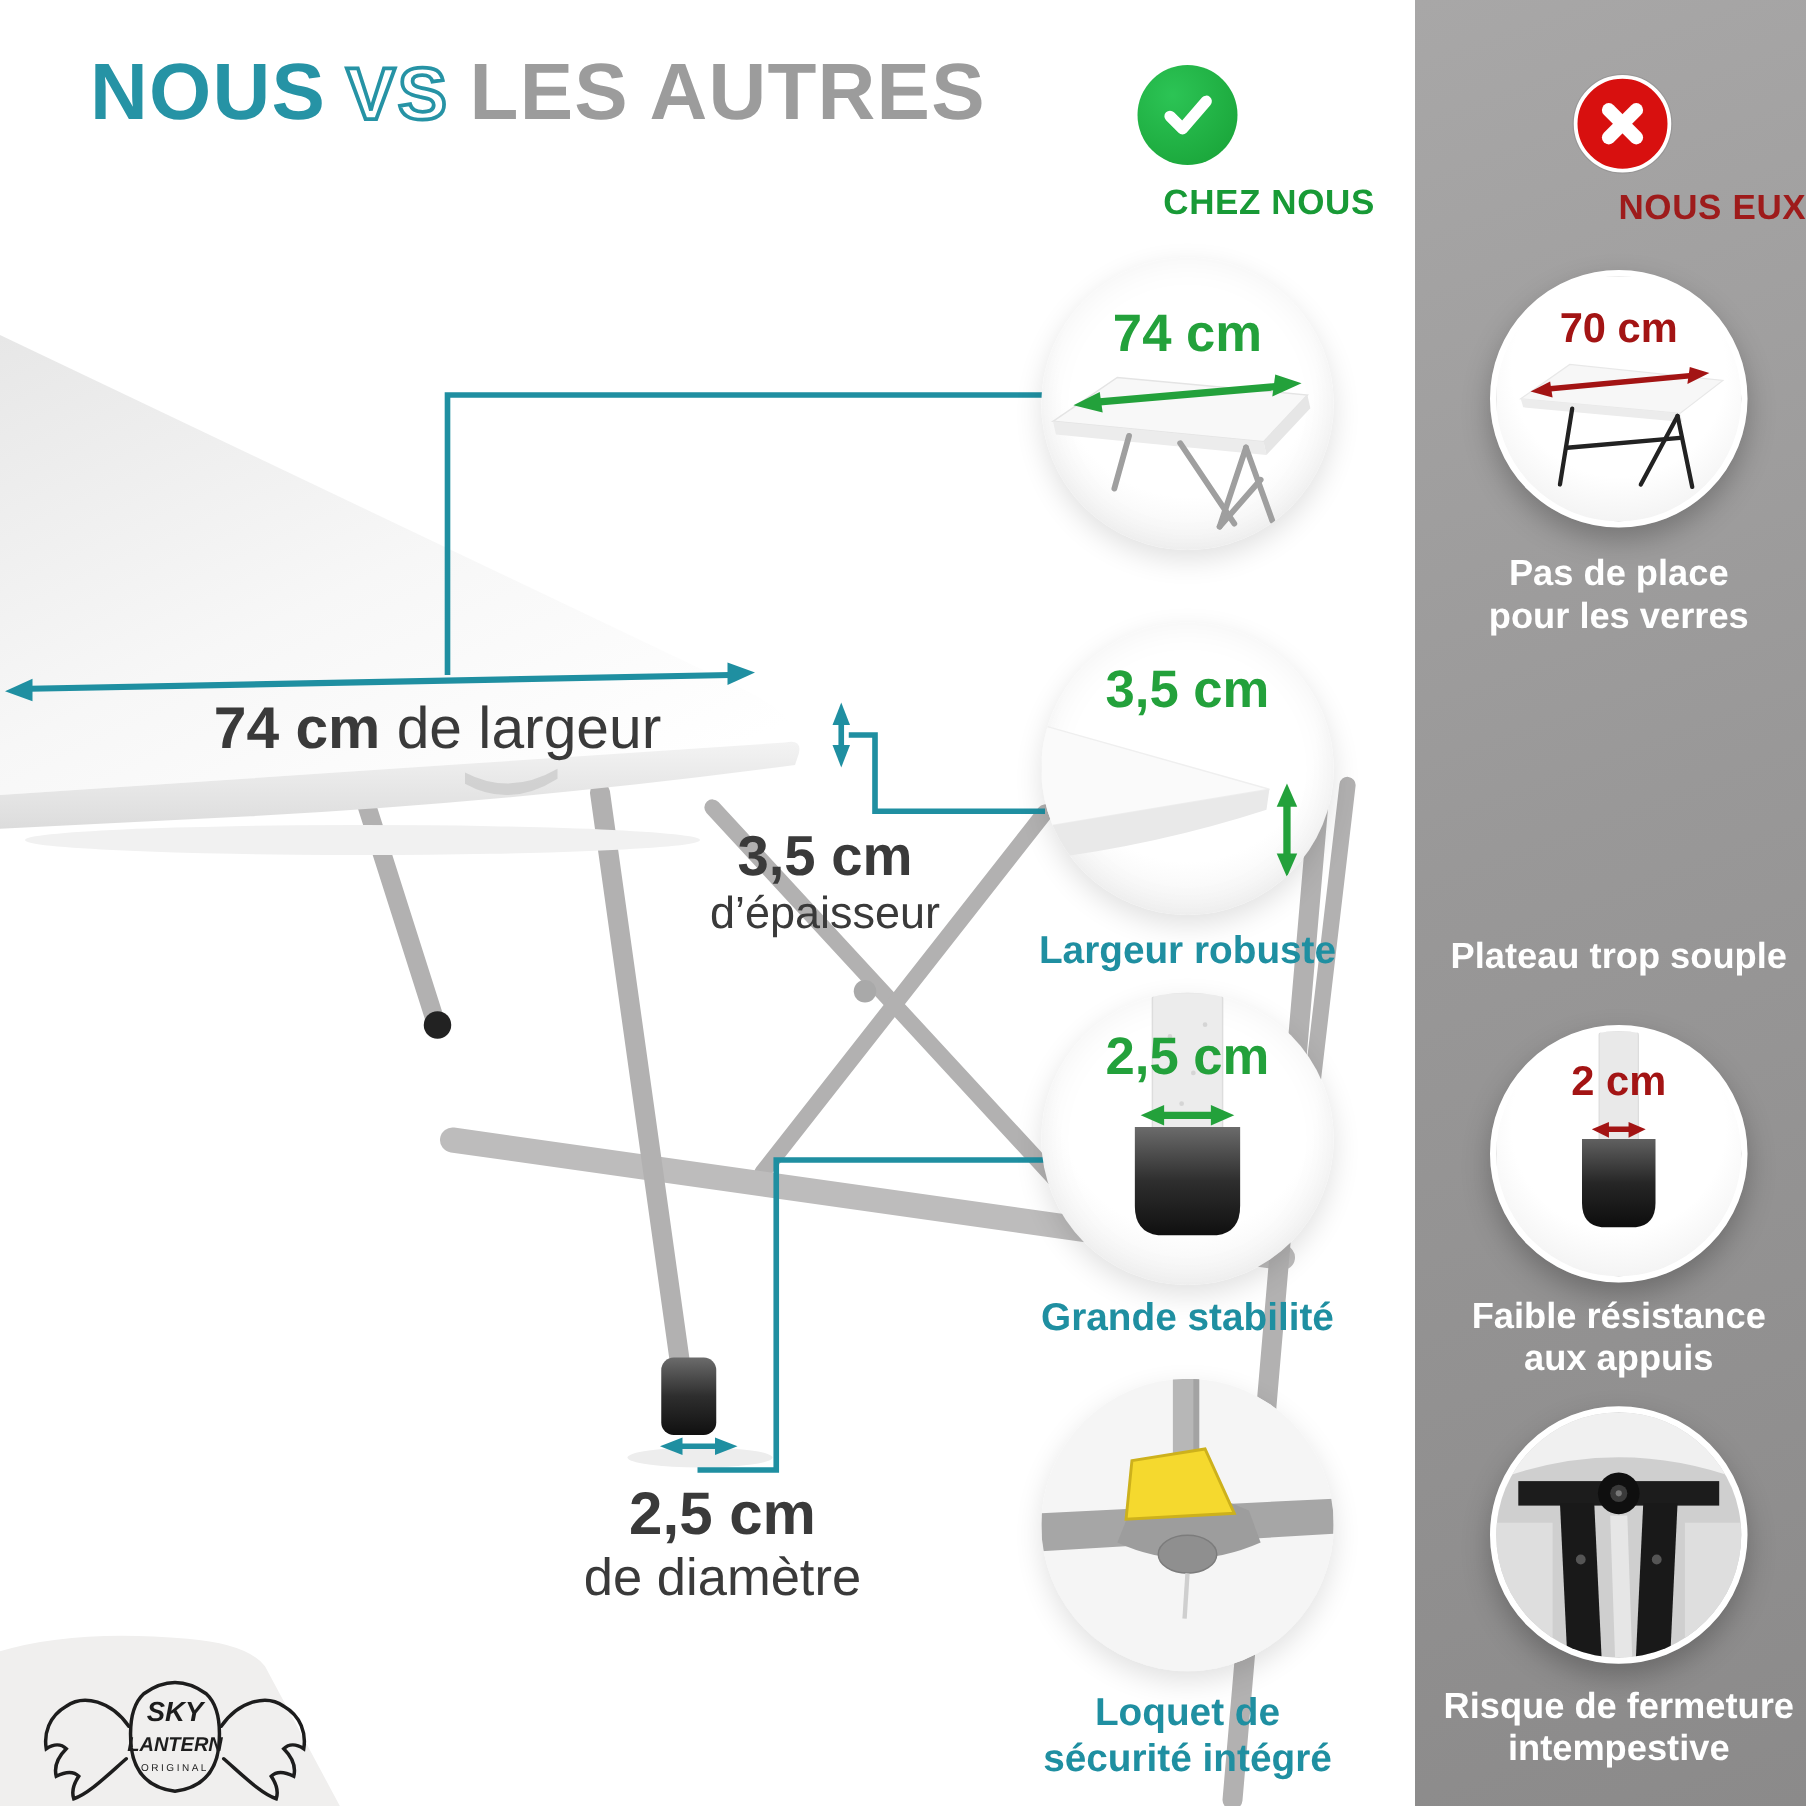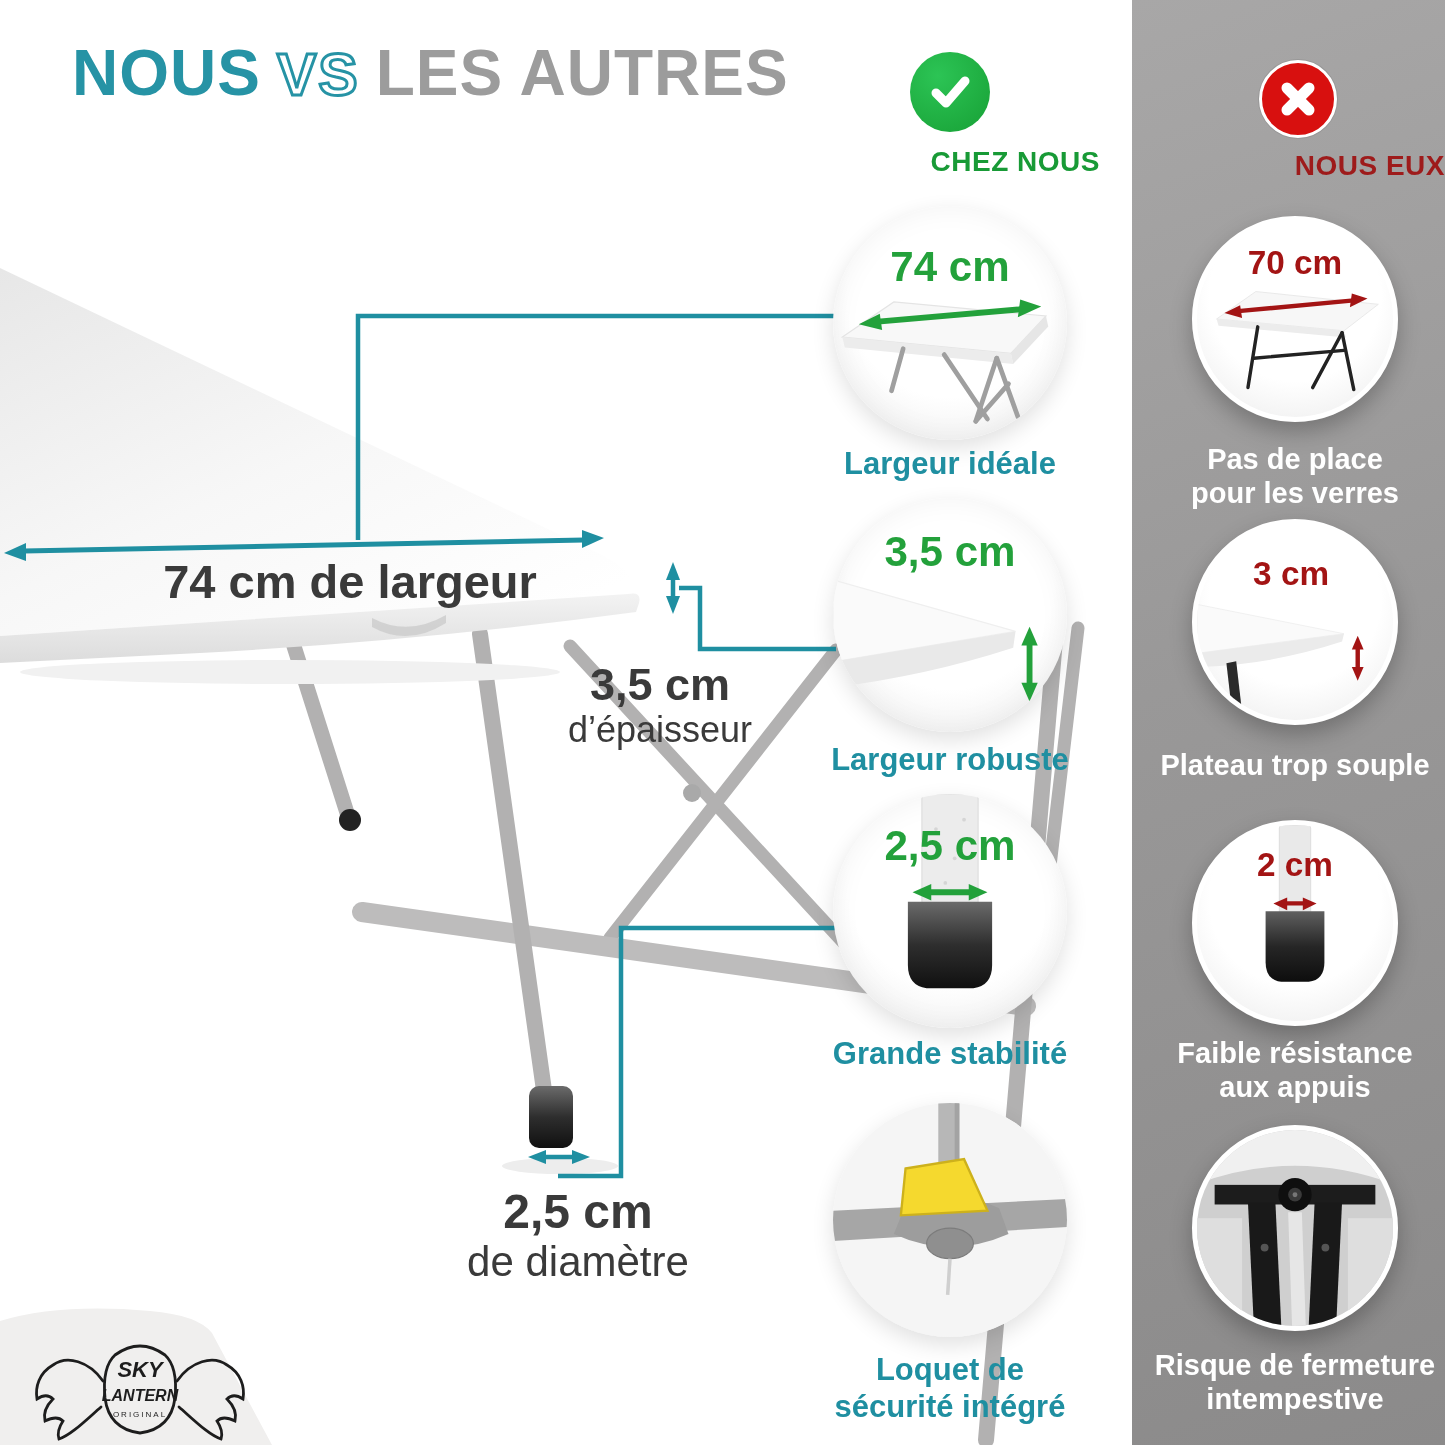--- a/index.html
+++ b/index.html
@@ -39,21 +39,21 @@
      box-sizing:border-box;box-shadow:0 10px 22px rgba(0,0,0,.25);}
   .circle svg{width:100%;height:100%;display:block;}
   
   .cap{white-space:pre-line;text-align:center;font-weight:800;line-height:1.18;}
   .cap.ours{width:300px;left:800px;color:var(--teal);font-size:31px;}
   .cap.theirs{width:310px;left:1140px;color:var(--caption-white);font-size:29px;}
   
   .meas{color:var(--text-dark);text-align:center;line-height:1.1;}
   .meas .big{font-weight:800;}
   .width-label{left:20px;top:556px;width:660px;font-size:47px;}
-  .width-label .rest{font-weight:700;margin-top:44px;}
+  .width-label .rest{font-weight:400;margin-top:44px;}
   .thick-label{left:460px;top:660px;width:400px;}
   .thick-label .big{font-size:45px;}
   .thick-label .sub{font-size:36px;font-weight:400;}
   .diam-label{left:378px;top:1186px;width:400px;}
   .diam-label .big{font-size:48px;}
   .diam-label .sub{font-size:42px;font-weight:400;}
   svg text{font-family:"Liberation Sans",sans-serif;}
   .logo{left:0;top:1255px;}
 </style>
 </head>
@@ -173,21 +173,20 @@
           <path d="M122,184 L150,152"></path>
       </g>
       <g stroke="#23a13b" fill="#23a13b">
         <line x1="36" y1="99" x2="164" y2="88" stroke-width="5"></line>
         <polygon points="22,101 40,92 42,106" stroke="none"></polygon>
         <polygon points="178,86 160,80 158,95" stroke="none"></polygon>
       </g>
       <text x="100" y="64" text-anchor="middle" font-size="36" font-weight="700" fill="#23a13b">74 cm</text>
     </svg>
   </div>
-  <div class="abs cap ours" style="top:446px">Largeur idéale</div>
 
   <div class="abs circle ours" style="top:498px">
     <svg viewBox="0 0 200 200">
       <polygon points="0,70 156,114 0,140" fill="#fafafa" stroke="#efefef"></polygon>
       <path d="M0,140 L156,114 L154,128 Q80,152 0,162 Z" fill="#e9e9e9"></path>
       <g stroke="#23a13b" fill="#23a13b">
         <line x1="168" y1="124" x2="168" y2="160" stroke-width="5"></line>
         <polygon points="168,110 161,126 175,126" stroke="none"></polygon>
         <polygon points="168,174 161,158 175,158" stroke="none"></polygon>
       </g>
@@ -250,33 +249,20 @@
         <line x1="42" y1="92" x2="160" y2="81" stroke-width="4.5"></line>
         <polygon points="28,94 44,86 46,99" stroke="none"></polygon>
         <polygon points="174,79 158,74 156,88" stroke="none"></polygon>
       </g>
       <text x="100" y="54" text-anchor="middle" font-size="34" font-weight="700" fill="#a31414">70 cm</text>
     </svg>
   </div>
   <div class="abs cap theirs" style="top:442px">Pas de place
 pour les verres</div>
 
-  <div class="abs circle theirs" style="top:519px">
-    <svg viewBox="0 0 200 200">
-      <polygon points="0,82 150,112 0,132" fill="#fafafa" stroke="#f0f0f0"></polygon>
-      <path d="M0,132 L150,112 L148,120 Q75,144 0,146 Z" fill="#ebebeb"></path>
-      <polygon points="30,142 40,140 46,192 36,194" fill="#2a2a2a"></polygon>
-      <g stroke="#a31414" fill="#a31414">
-        <line x1="164" y1="126" x2="164" y2="148" stroke-width="4.5"></line>
-        <polygon points="164,114 158,128 170,128" stroke="none"></polygon>
-        <polygon points="164,160 158,146 170,146" stroke="none"></polygon>
-      </g>
-      <text x="96" y="62" text-anchor="middle" font-size="34" font-weight="700" fill="#a31414">3 cm</text>
-    </svg>
-  </div>
   <div class="abs cap theirs" style="top:748px">Plateau trop souple</div>
 
   <div class="abs circle theirs" style="top:820px">
     <svg viewBox="0 0 200 200">
       <rect x="84" y="0" width="32" height="96" rx="3" fill="#e9e9e9" stroke="#dcdcdc"></rect>
       <path d="M70,88 H130 V140 Q130,158 114,160 H86 Q70,158 70,140 Z" fill="url(#capGradMini2)"></path>
       <defs>
           <linearGradient id="capGradMini2" x1="0" y1="0" x2="0" y2="1">
         <stop offset="0" stop-color="#606060"></stop>
             <stop offset="0.5" stop-color="#262626"></stop>

